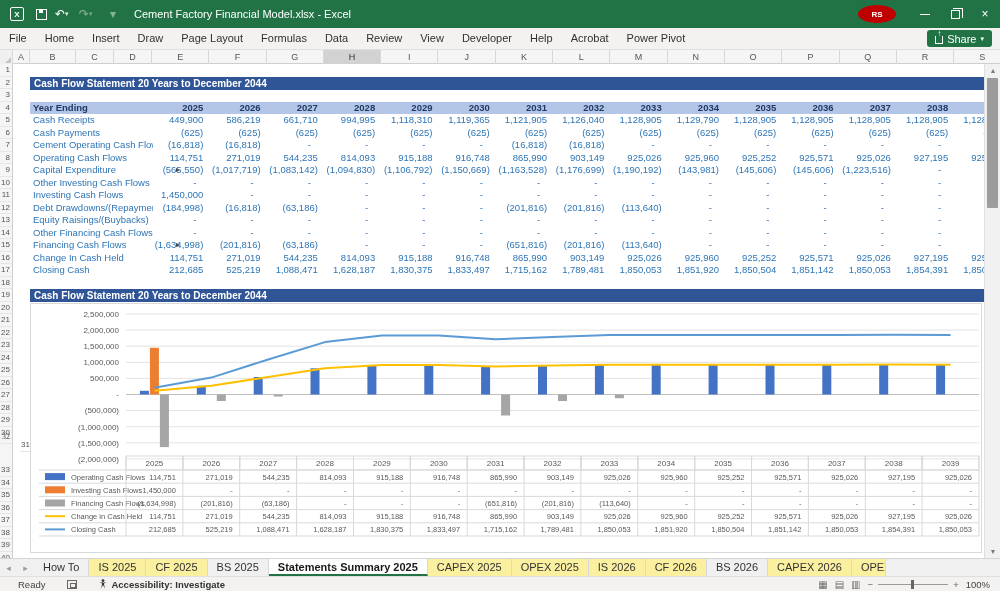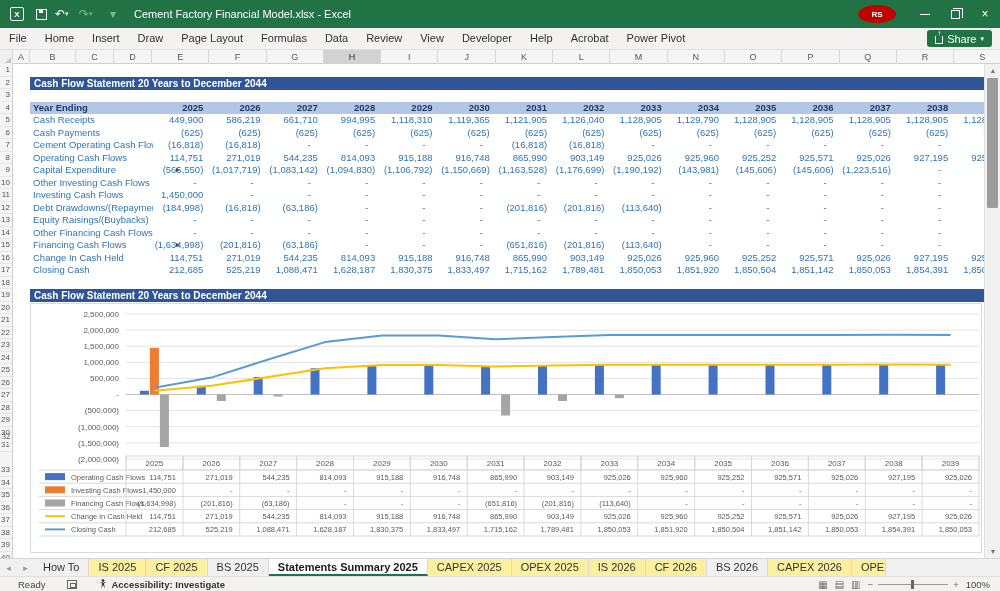--- a/index.html
+++ b/index.html
@@ -186,21 +186,21 @@
         <div class="rownum" style="top: 250px;">21</div>
         <div class="rownum" style="top: 262.5px;">22</div>
         <div class="rownum" style="top: 275px;">23</div>
         <div class="rownum" style="top: 287.5px;">24</div>
         <div class="rownum" style="top: 300px;">25</div>
         <div class="rownum" style="top: 312.5px;">26</div>
         <div class="rownum" style="top: 325px;">27</div>
         <div class="rownum" style="top: 337.5px;">28</div>
         <div class="rownum" style="top: 350px;">29</div>
         <div class="rownum" style="top: 362.5px;">30</div>
-        <div class="rownum" style="top: 375px;">31</div>
+        <div class="rownum" style="top: 375px; margin-left: 20px;">31</div>
         <div class="rownum" style="top: 367px; font-family: Liberation Serif, serif;">32</div>
         <div class="rownum" style="top: 400px;">33</div>
         <div class="rownum" style="top: 412.5px;">34</div>
         <div class="rownum" style="top: 425px;">35</div>
         <div class="rownum" style="top: 437.5px;">36</div>
         <div class="rownum" style="top: 450px;">37</div>
         <div class="rownum" style="top: 462.5px;">38</div>
         <div class="rownum" style="top: 475px;">39</div>
         <div class="rownum" style="top: 487.5px;">40</div>
       </div>

